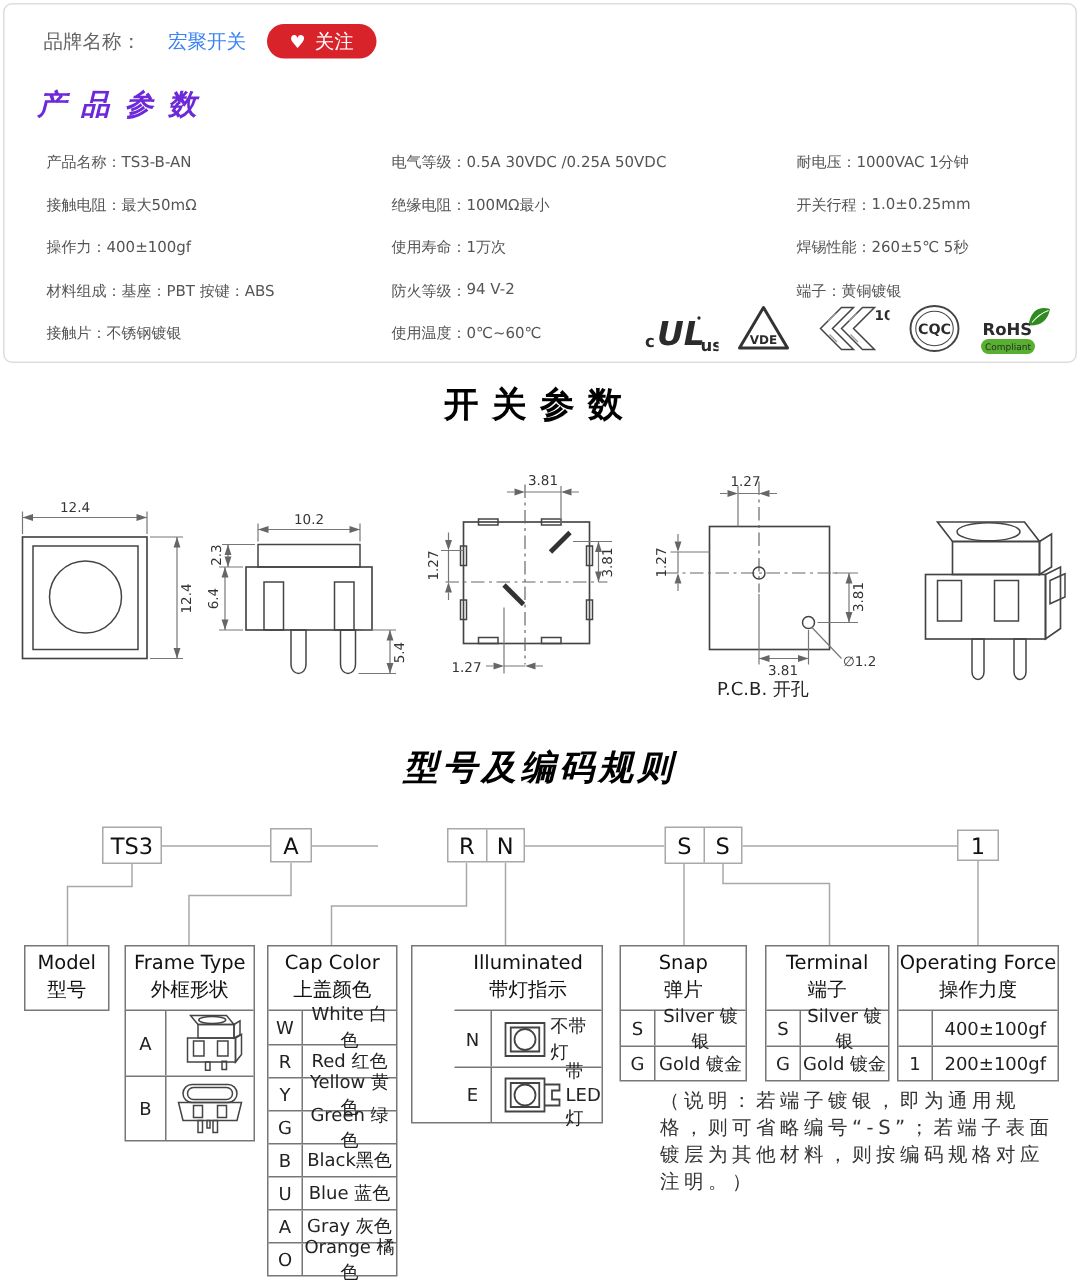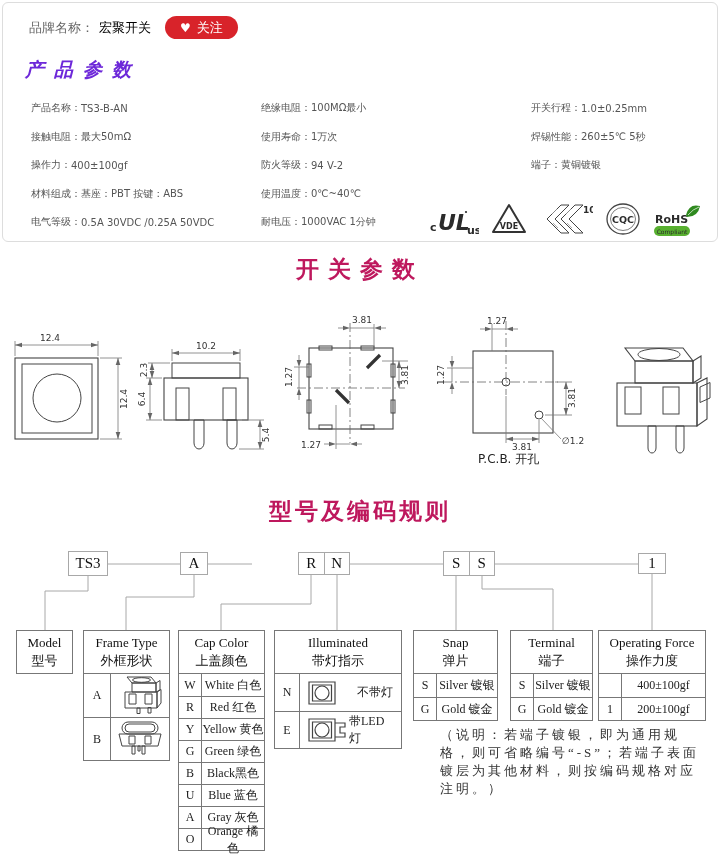--- a/index.html
+++ b/index.html
@@ -1,43 +1,43 @@
 <!DOCTYPE html>
 <html><head>
 <meta charset="utf-8">
 <style>
   html,body{margin:0;padding:0;background:#fff;}
   body{width:720px;height:854px;font-family:"DejaVu Sans","Liberation Sans",sans-serif;color:#333;overflow:hidden;}
   
   .card{position:relative;margin:2px;height:238px;border:1px solid #ddd;border-radius:6px;background:#fff;}
   .brandrow{position:absolute;left:26px;top:13px;display:flex;align-items:center;font-size:13px;color:#666;}
-  .brand-name{color:#000000;margin-left:5px;cursor:pointer;}
+  .brand-name{color:#3b82f6;margin-left:18px;cursor:pointer;}
   .follow{margin-left:14px;background:#d8232a;color:#fff;border:none;border-radius:12px;height:23px;padding:0 15px;display:flex;align-items:center;gap:6px;font-size:13px;cursor:pointer;font-family:inherit;}
   .heart{font-size:12px;line-height:1;}
   .ptitle{position:absolute;left:22px;top:54px;font-family:"DejaVu Serif","Liberation Serif",serif;font-style:italic;font-weight:bold;font-size:19px;letter-spacing:10px;color:#6d28d9;}
   .specs{position:absolute;left:28px;top:91px;width:676px;display:grid;grid-template-columns:230px 270px auto;grid-template-rows:repeat(5,28.5px);grid-auto-flow:column;font-size:10px;color:#555;}
   .spec{display:flex;align-items:center;white-space:nowrap;}
   .certs{position:absolute;right:16px;bottom:4px;display:flex;align-items:flex-end;gap:11px;}
   .certs svg{display:block;}
   .certs text{font-family:"DejaVu Sans",sans-serif;fill:#2b2b2b;}
   
-  .h1{text-align:center;font-size:23px;font-weight:bold;color:#be185d;}
+  .h1{text-align:center;font-size:23px;font-weight:bold;color:#000000;}
   #h-switch{margin:12px 0 0;letter-spacing:9px;}
-  #h-coding{margin:5px 0 0;letter-spacing:3px;}
+  #h-coding{margin:5px 0 0;letter-spacing:3px;font-style:italic;}
   
   svg.drawings{display:block;margin-top:6px;}
   .ln{fill:none;stroke:#444;stroke-width:1;}
   .ln2{fill:none;stroke:#444;stroke-width:1.1;}
   .dim{fill:none;stroke:#777;stroke-width:0.8;}
   .cl{fill:none;stroke:#666;stroke-width:0.8;stroke-dasharray:9 3 2 3;}
   .ar{fill:#666;stroke:none;}
   .dt{fill:#333;stroke:none;font-size:9px;}
   .cap{fill:#222;stroke:none;font-size:12px;}
   
-  .coding{position:relative;height:322px;margin-top:6px;font-size:12px;color:#222;font-family:Liberation Serif, serif;}
+  .coding{position:relative;height:322px;margin-top:6px;font-size:12px;color:#222;}
   .conn{position:absolute;left:0;top:0;}
   .codebox{position:absolute;border:1px solid #a8a8a8;display:flex;align-items:stretch;justify-content:center;font-size:15px;color:#111;background:#fff;box-sizing:border-box;}
   .codebox .cell{flex:1;display:flex;align-items:center;justify-content:center;}
   .codebox .cell + .cell{border-left:1px solid #a8a8a8;}
   .tbl{position:absolute;border:1px solid #777;background:#fff;box-sizing:border-box;}
   .tbl .hdr{display:flex;flex-direction:column;align-items:center;justify-content:center;height:42px;font-size:13px;line-height:18px;color:#111;}
   .tbl .rows{border-top:1px solid #777;}
   .tbl .row{display:flex;align-items:center;box-sizing:border-box;}
   .tbl .row + .row{border-top:1px solid #777;}
   .r43{height:43px;} .r37{height:37px;} .r23{height:23px;} .r22{height:22px;}
@@ -75,38 +75,42 @@
       </div>
     <div class="spec">
         <span>操作力：</span>
         <span>400±100gf</span>
       </div>
     <div class="spec">
         <span>材料组成：</span>
         <span>基座：PBT 按键：ABS</span>
       </div>
     <div class="spec">
+        <span>接触片：</span>
+        <span>不锈钢镀银</span>
+      </div>
+    <div class="spec">
         <span>电气等级：</span>
         <span>0.5A 30VDC /0.25A 50VDC</span>
       </div>
     <div class="spec">
         <span>绝缘电阻：</span>
         <span>100MΩ最小</span>
       </div>
     <div class="spec">
         <span>使用寿命：</span>
         <span>1万次</span>
       </div>
     <div class="spec">
         <span>防火等级：</span>
         <span>94 V-2</span>
       </div>
     <div class="spec">
         <span>使用温度：</span>
-        <span>0℃~40℃</span>
+        <span>0℃~60℃</span>
       </div>
     <div class="spec">
         <span>耐电压：</span>
         <span>1000VAC 1分钟</span>
       </div>
     <div class="spec">
         <span>开关行程：</span>
         <span>1.0±0.25mm</span>
       </div>
     <div class="spec">
@@ -419,21 +423,21 @@
           <div class="code w22">A</div>
           <div class="lbl">Gray 灰色</div>
         </div>
       <div class="row r22">
           <div class="code w22">O</div>
           <div class="lbl">Orange 橘色</div>
         </div>
     </div>
   </div>
 
-  <div class="tbl" style="left:274px;top:97px;width:128px;">
+  <div class="tbl" style="left:274px;top:97px;width:128px;padding-left:28px;">
     <div class="hdr">
         <div>Illuminated</div>
         <div>带灯指示</div>
       </div>
     <div class="rows">
       <div class="row r37">
           <div class="code w24">N</div>
         <span class="ic">
             <svg class="icsvg" width="32" height="28" viewBox="0 0 32 28">
           <g fill="none" stroke="#444" stroke-width="1.2">

